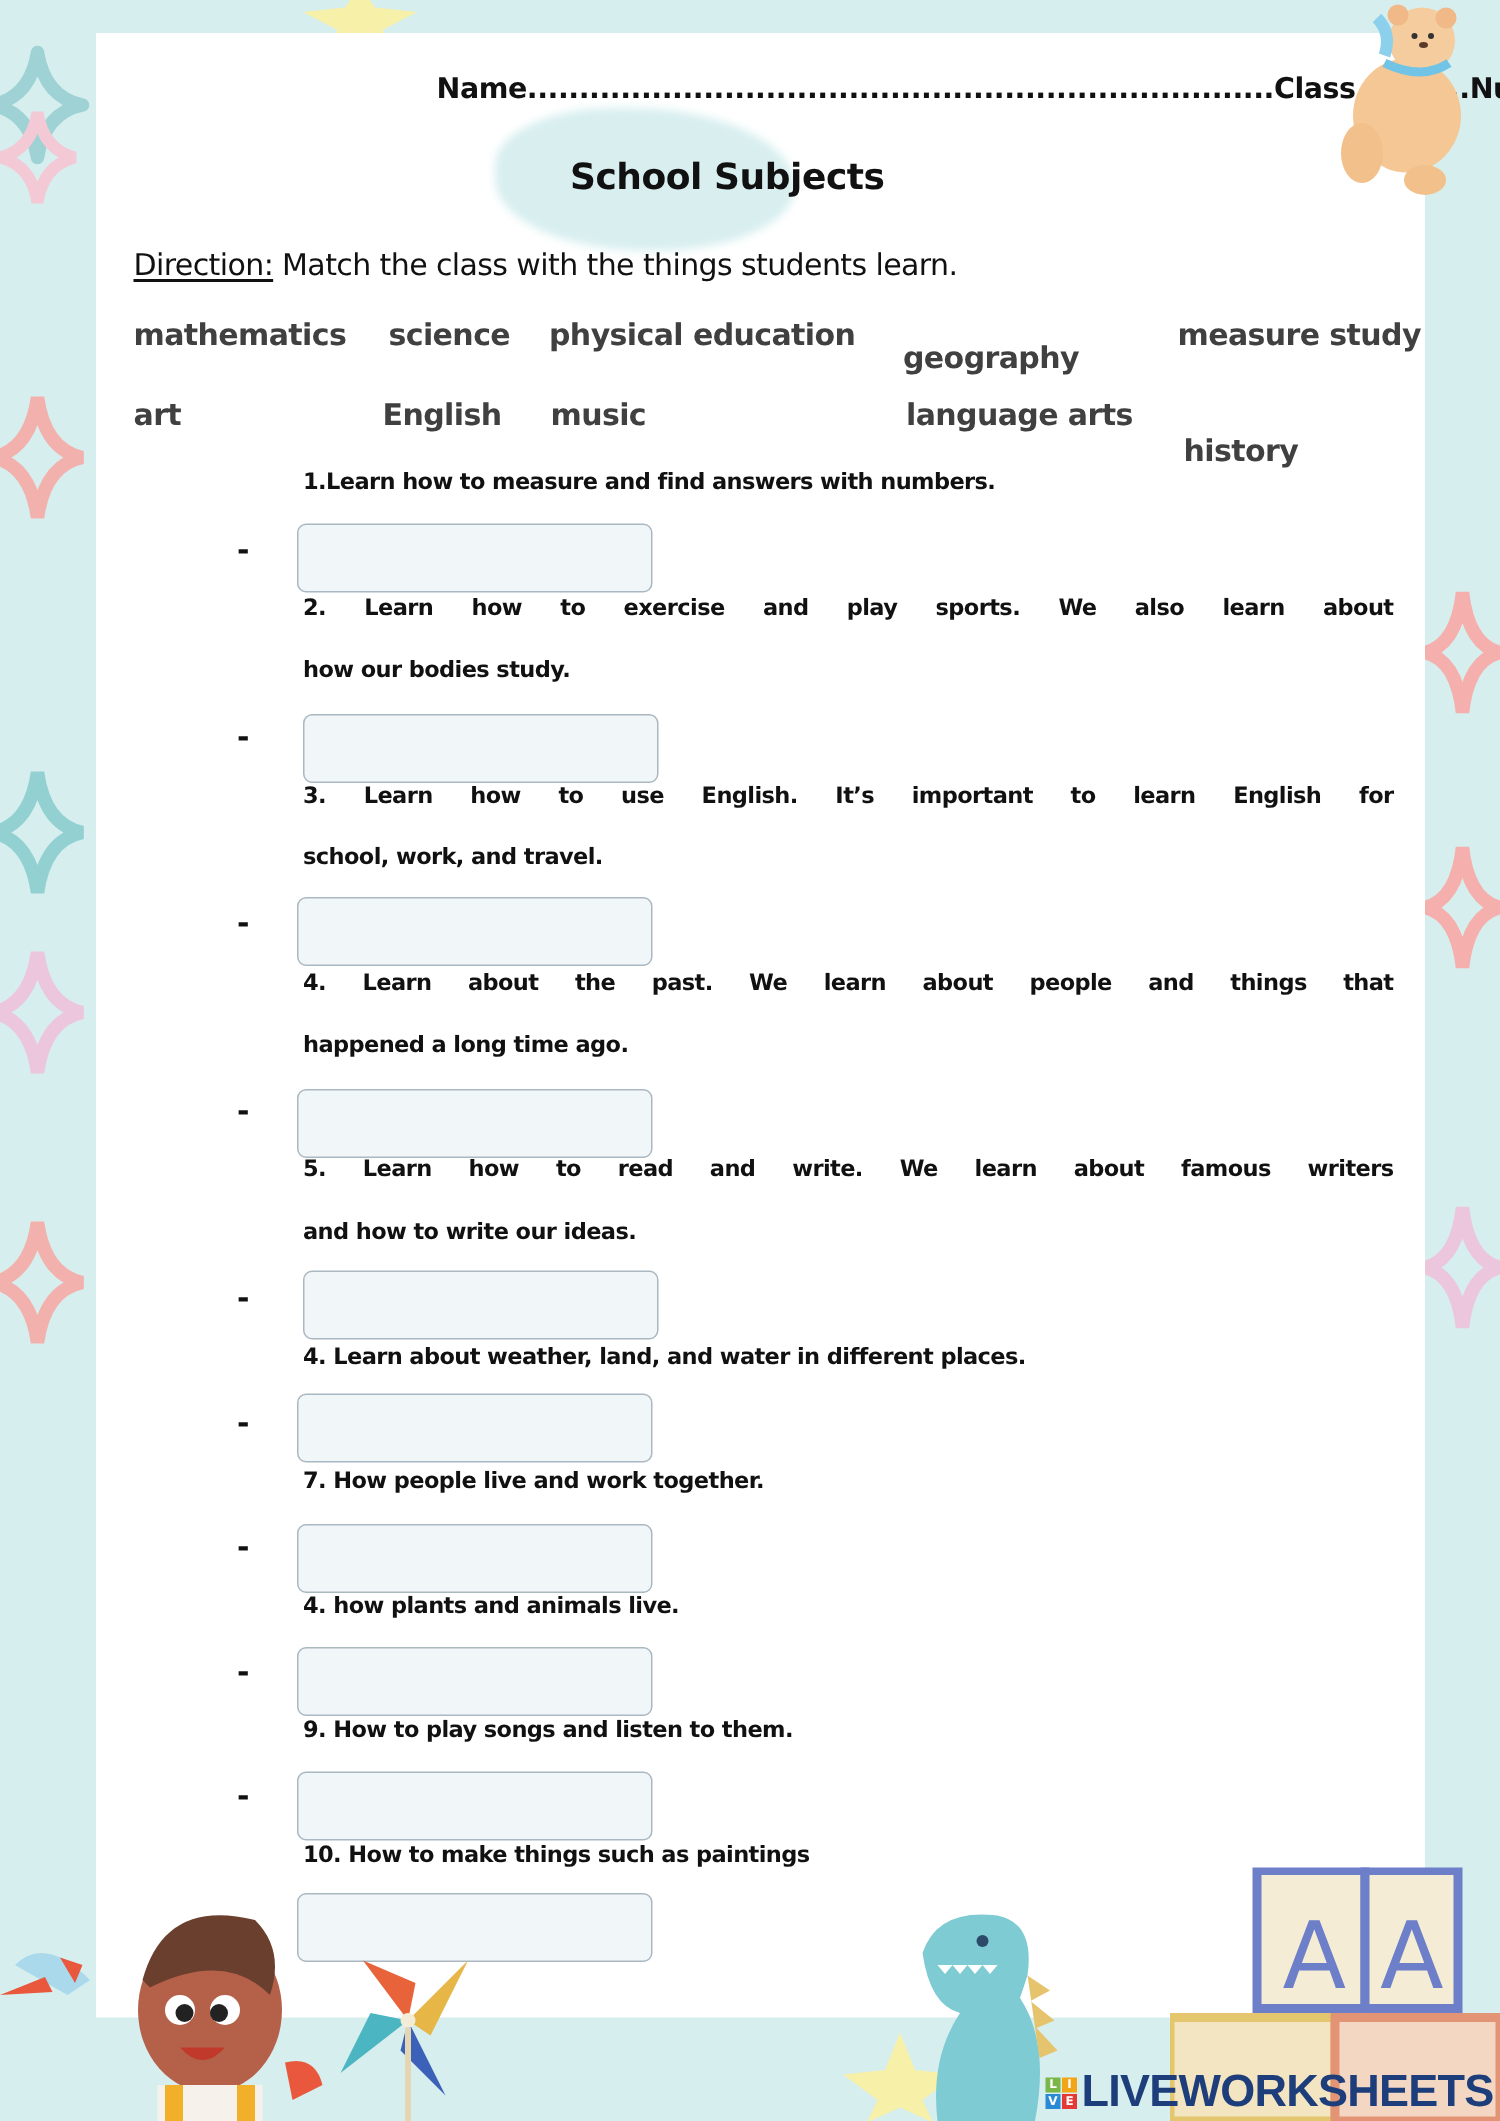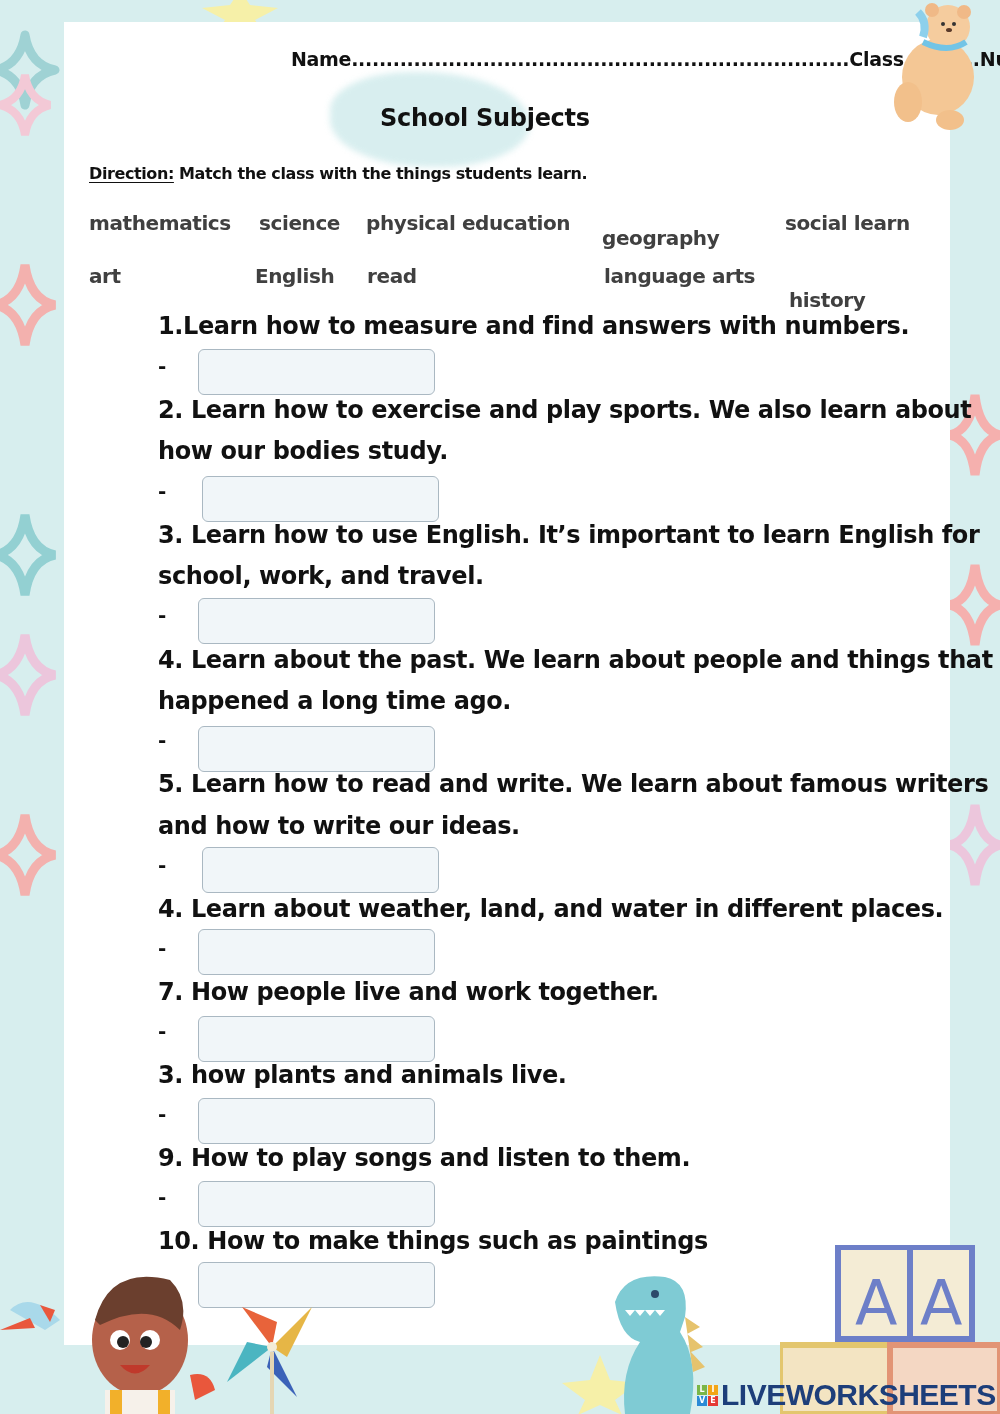--- a/index.html
+++ b/index.html
@@ -20,24 +20,24 @@
     .abs { position: absolute; white-space: nowrap; }
     .hdr-line { font-size: 19px; font-weight: bold; letter-spacing: -0.3px; }
     .title-blob {
       position: absolute; left: 330px; top: 72px;
       width: 200px; height: 95px;
       background: #cbe9ea; opacity: 0.75;
       border-radius: 40% 55% 45% 50%;
       filter: blur(3px);
     }
     .title { font-size: 24px; font-weight: bold; letter-spacing: -0.3px; }
-    .direction { font-size: 16px; font-weight: bold; letter-spacing: -0.4px; }
+    .direction { font-size: 20px; font-weight: normal; letter-spacing: -0.4px; }
     .direction .lbl { text-decoration: underline; text-underline-offset: 3px; }
     .word { font-size: 20px; font-weight: bold; color: #404040; letter-spacing: -0.4px; }
-    .q { font-size: 24px; font-weight: bold; letter-spacing: -0.4px; }
+    .q { font-size: 15px; font-weight: bold; letter-spacing: -0.4px; margin-left: 44px; }
     .q.just { width: 727px; text-align: justify; text-align-last: justify; }
     .dash { font-size: 20px; font-weight: bold; }
     .answer {
       position: absolute;
       width: 237px; height: 46px;
       background: #f1f6f9;
       border: 1.5px solid #aab8c2;
       border-radius: 6px;
       font-size: 18px;
       padding: 0 8px;
@@ -110,24 +110,24 @@
 
 <div class="abs direction" style="left:89px;top:164px;">
   <span class="lbl">Direction:</span><span> Match the class with the things students learn.</span>
 </div>
 
 <div>
   <div class="abs word" style="left:89px;top:211px;">mathematics</div>
   <div class="abs word" style="left:259px;top:211px;">science</div>
   <div class="abs word" style="left:366px;top:211px;">physical education</div>
   <div class="abs word" style="left:602px;top:211px;margin-top:15px;">geography</div>
-  <div class="abs word" style="left:785px;top:211px;">social learn</div>
+  <div class="abs word" style="left:785px;top:211px;">measure study</div>
   <div class="abs word" style="left:89px;top:264px;">art</div>
   <div class="abs word" style="left:255px;top:264px;">English</div>
-  <div class="abs word" style="left:367px;top:264px;">read</div>
+  <div class="abs word" style="left:367px;top:264px;">music</div>
   <div class="abs word" style="left:604px;top:264px;">language arts</div>
   <div class="abs word" style="left:789px;top:264px;margin-top:24px;">history</div>
 </div>
 
 <div>
 
   <div class="abs q" style="left:158px;top:312px;">1.Learn how to measure and find answers with numbers.</div>
   <div class="abs dash" style="left:158px;top:354px;">-</div>
   <input class="answer" type="text" style="left: 198px; top: 349px;" value="">
 
@@ -152,21 +152,21 @@
   <input class="answer" type="text" style="left: 202px; top: 847px;" value="">
 
   <div class="abs q" style="left:158px;top:895px;">4. Learn about weather, land, and water in different places.</div>
   <div class="abs dash" style="left:158px;top:936px;">-</div>
   <input class="answer" type="text" style="left: 198px; top: 929px;" value="">
 
   <div class="abs q" style="left:158px;top:978px;">7. How people live and work together.</div>
   <div class="abs dash" style="left:158px;top:1019px;">-</div>
   <input class="answer" type="text" style="left: 198px; top: 1016px;" value="">
 
-  <div class="abs q" style="left:158px;top:1061px;">3. how plants and animals live.</div>
+  <div class="abs q" style="left:158px;top:1061px;">4. how plants and animals live.</div>
   <div class="abs dash" style="left:158px;top:1102px;">-</div>
   <input class="answer" type="text" style="left: 198px; top: 1098px;" value="">
 
   <div class="abs q" style="left:158px;top:1144px;">9. How to play songs and listen to them.</div>
   <div class="abs dash" style="left:158px;top:1185px;">-</div>
   <input class="answer" type="text" style="left: 198px; top: 1181px;" value="">
 
   <div class="abs q" style="left:158px;top:1227px;">10. How to make things such as paintings</div>
   <input class="answer" type="text" style="left: 198px; top: 1262px;" value="">
 </div>

